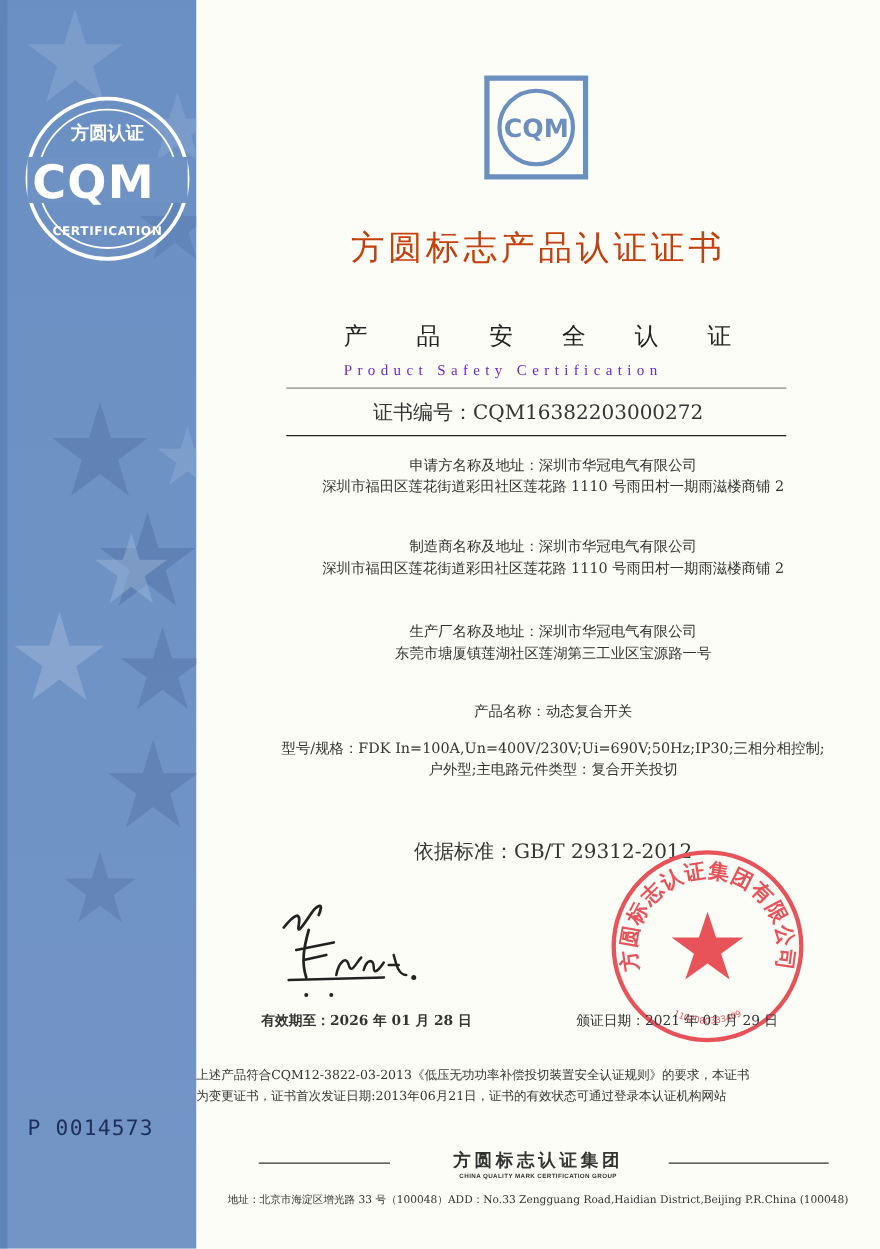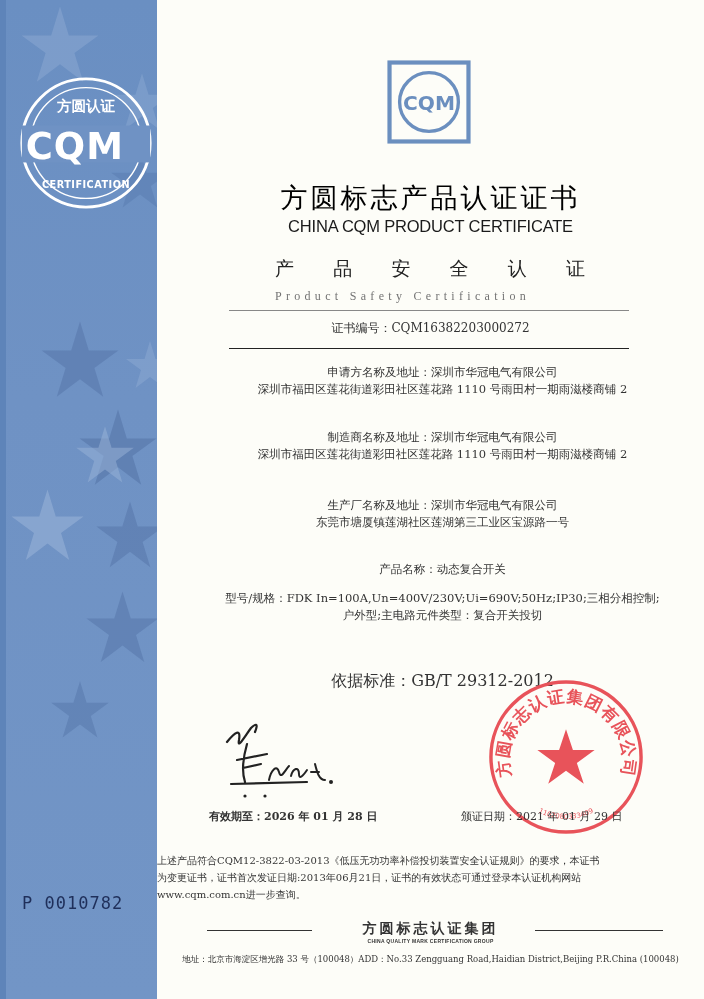--- a/index.html
+++ b/index.html
@@ -19,38 +19,38 @@
   .seal-logo { position: absolute; left: 18px; top: 75px; width: 136px; height: 136px; }
   .serial {
     position: absolute; left: 22px; top: 893px;
     font-family: "DejaVu Sans Mono", "Liberation Mono", monospace;
     font-size: 17px; color: #1f2f5a; letter-spacing: 1px;
   }
   .main { position: absolute; left: 157px; top: 0; width: 547px; height: 999px; }
   .top-logo { position: absolute; left: 230px; top: 60px; width: 84px; height: 84px; }
   .title-cn {
     position: absolute; left: 0; width: 547px; top: 180px; text-align: center;
-    font-family: "DejaVu Sans", sans-serif; font-size: 27px; letter-spacing: 3px; color: #000000;
+    font-family: "DejaVu Sans", sans-serif; font-size: 27px; letter-spacing: 3px; color: #c2410c;
   }
   .title-en {
     position: absolute; left: 0; width: 547px; top: 217px; text-align: center;
     font-family: "Liberation Sans", sans-serif; font-size: 16.5px; color: #1a1a1a; letter-spacing: -0.2px;
   }
   .subtitle-cn {
     position: absolute; left: 118px; width: 310px; top: 256px;
     display: flex; justify-content: space-between;
     font-family: "DejaVu Serif", serif; font-size: 19px; color: #222;
   }
   .subtitle-en {
     position: absolute; left: 118px; width: 312px; top: 289px;
-    font-family: "Liberation Serif", serif; font-size: 12px; letter-spacing: 4.3px; color: #737373;
+    font-family: "Liberation Serif", serif; font-size: 12px; letter-spacing: 4.3px; color: #6d28d9;
     white-space: nowrap;
   }
   .rule { position: absolute; height: 0; border-top: 1px solid #555; }
-  .certno { position: absolute; left: 0; width: 547px; top: 320px; text-align: center; font-size: 12px; color: #333; }
+  .certno { position: absolute; left: 0; width: 547px; top: 320px; text-align: center; font-size: 16px; color: #333; }
   .block { position: absolute; left: 0; width: 547px; text-align: center; font-size: 11.5px; color: #333; line-height: 17px; margin-left: 12px; }
   .block .line { white-space: nowrap; }
   .footer-text { position: absolute; left: 0; width: 547px; font-size: 10px; color: #333; line-height: 17px; }
   .sig { position: absolute; left: 50px; top: 710px; width: 140px; height: 95px; }
   .stamp { position: absolute; left: 330px; top: 678px; width: 158px; height: 158px; }
   .date { position: absolute; top: 809px; font-size: 11px; color: #333; white-space: nowrap; }
   .org-line { position: absolute; top: 930px; height: 0; border-top: 1.5px solid #333; }
   .org-name {
     position: absolute; left: 0; width: 547px; top: 920px; text-align: center;
     font-family: "DejaVu Sans", sans-serif; font-size: 14px; font-weight: bold; letter-spacing: 3px; color: #333;
@@ -101,33 +101,32 @@
     </svg>
 
   <svg class="seal-logo" viewBox="0 0 140 140">
     <circle cx="70" cy="70" r="66" fill="none" stroke="#ffffff" stroke-width="3"></circle>
     <circle cx="70" cy="70" r="57" fill="none" stroke="#ffffff" stroke-width="1.5"></circle>
     <rect x="4" y="52" width="132" height="38" fill="#6f92c4"></rect>
     <text x="8" y="86" font-family="DejaVu Sans, sans-serif" font-weight="bold" font-size="38" fill="#ffffff" letter-spacing="1">CQM</text>
     <text x="70" y="37" text-anchor="middle" font-family="DejaVu Sans, sans-serif" font-size="15" fill="#ffffff" font-weight="bold">方圆认证</text>
     <text x="70" y="116" text-anchor="middle" font-family="DejaVu Sans, sans-serif" font-size="10" fill="#ffffff" font-weight="bold" letter-spacing="0.5">CERTIFICATION</text>
   </svg>
-  <div class="serial">P 0010782</div>
+  <div class="serial">P 0014573</div>
 </div>
 
 <div class="main">
 
   <svg class="top-logo" viewBox="0 0 100 100">
     <rect x="3" y="3" width="94" height="94" fill="none" stroke="#6b8fbf" stroke-width="5"></rect>
     <circle cx="50" cy="50" r="35" fill="none" stroke="#6b8fbf" stroke-width="4"></circle>
     <text x="50" y="59" text-anchor="middle" font-family="DejaVu Sans, sans-serif" font-weight="bold" font-size="24" fill="#6b8fbf">CQM</text>
   </svg>
 
   <div class="title-cn">方圆标志产品认证证书</div>
-  <div class="title-en">CHINA CQM PRODUCT CERTIFICATE</div>
 
   <div class="subtitle-cn">
     <span>产</span>
     <span>品</span>
     <span>安</span>
     <span>全</span>
     <span>认</span>
     <span>证</span>
   </div>
   <div class="subtitle-en">Product Safety Certification</div>
@@ -186,21 +185,20 @@
       <textPath href="#arcBot" startOffset="50%" text-anchor="middle">1102080333409</textPath>
     </text>
   </svg>
 
   <div class="date" style="left:52px;font-weight:bold;">有效期至：2026 年 01 月 28 日</div>
   <div class="date" style="left:304px;text-align:right;">颁证日期：2021 年 01 月 29 日</div>
 
   <div class="footer-text" style="top:852px;">
     <div>上述产品符合CQM12-3822-03-2013《低压无功功率补偿投切装置安全认证规则》的要求，本证书</div>
     <div>为变更证书，证书首次发证日期:2013年06月21日，证书的有效状态可通过登录本认证机构网站</div>
-    <div>www.cqm.com.cn进一步查询。</div>
   </div>
 
   <div class="org-line" style="left:50px;width:105px;"></div>
   <div class="org-line" style="left:378px;width:128px;"></div>
   <div class="org-name">方圆标志认证集团</div>
   <div class="org-en">CHINA QUALITY MARK CERTIFICATION GROUP</div>
   <div class="address">地址：北京市海淀区增光路 33 号（100048）ADD：No.33 Zengguang Road,Haidian District,Beijing P.R.China (100048)</div>
 </div>
 
 </body></html>

